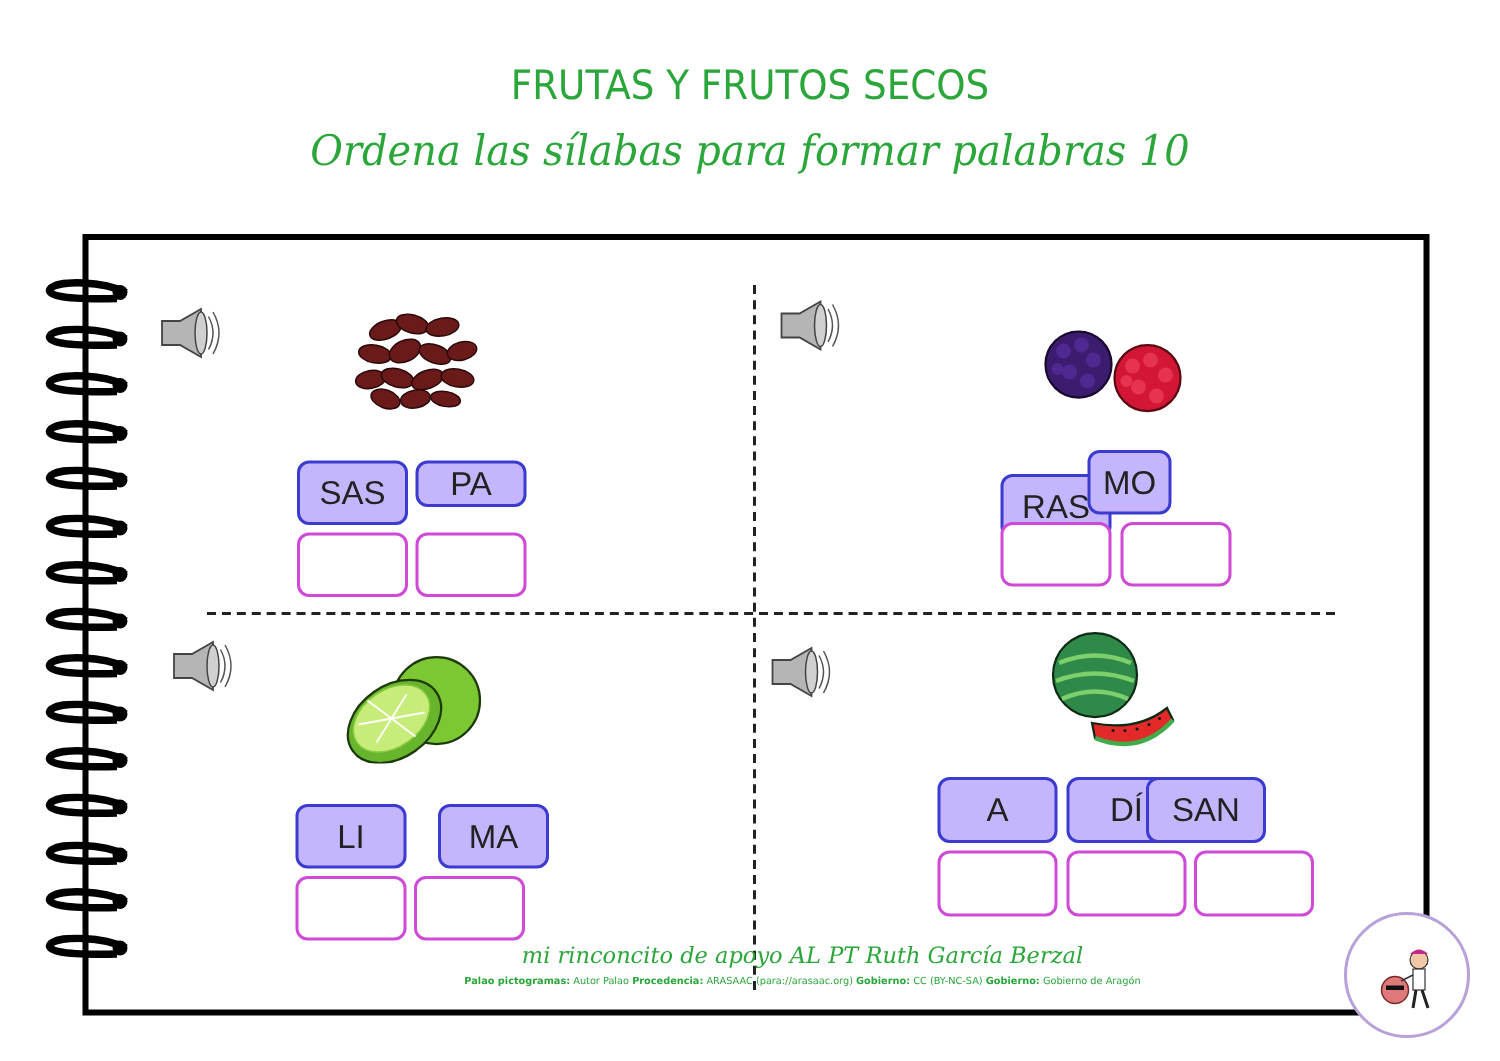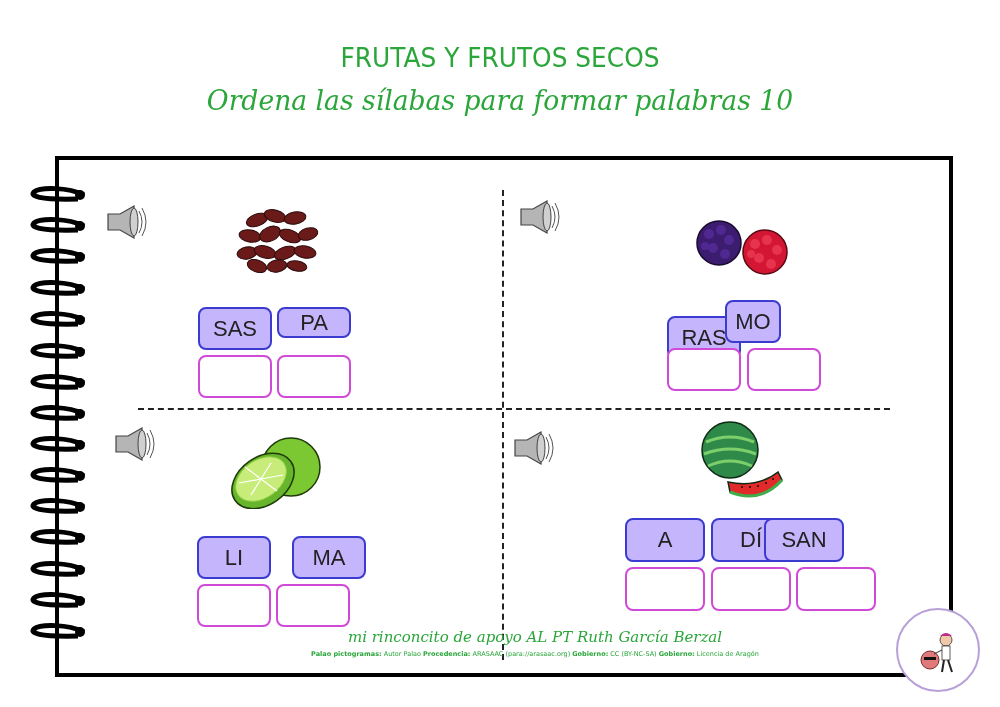--- a/index.html
+++ b/index.html
@@ -270,21 +270,21 @@
 
 <div class="footer-sig">mi rinconcito de apoyo AL PT   Ruth García Berzal</div>
 <div class="footer-credits">
   <b>Palao pictogramas:</b>
   <span>Autor Palao</span>
   <b>Procedencia:</b>
   <span>ARASAAC (para://arasaac.org)</span>
   <b>Gobierno:</b>
   <span>CC (BY-NC-SA)</span>
   <b>Gobierno:</b>
-  <span>Licencia de Aragón</span>
+  <span>Gobierno de Aragón</span>
 </div>
 
 <div class="logo">
   <svg width="80" height="80" viewBox="0 0 80 80">
     <circle cx="32" cy="50" r="9" fill="#e07a7a" stroke="#7a2a2a" stroke-width="1"></circle>
     <rect x="26" y="47" width="12" height="3" fill="#111"></rect>
     <circle cx="48" cy="30" r="6" fill="#f0c8a8" stroke="#333" stroke-width="0.8"></circle>
     <path d="M42 26 Q48 20 54 26" fill="#c02a8a"></path>
     <rect x="44" y="36" width="8" height="14" fill="#ffffff" stroke="#333" stroke-width="0.8"></rect>
     <line x1="46" y1="50" x2="44" y2="62" stroke="#222" stroke-width="2"></line>

